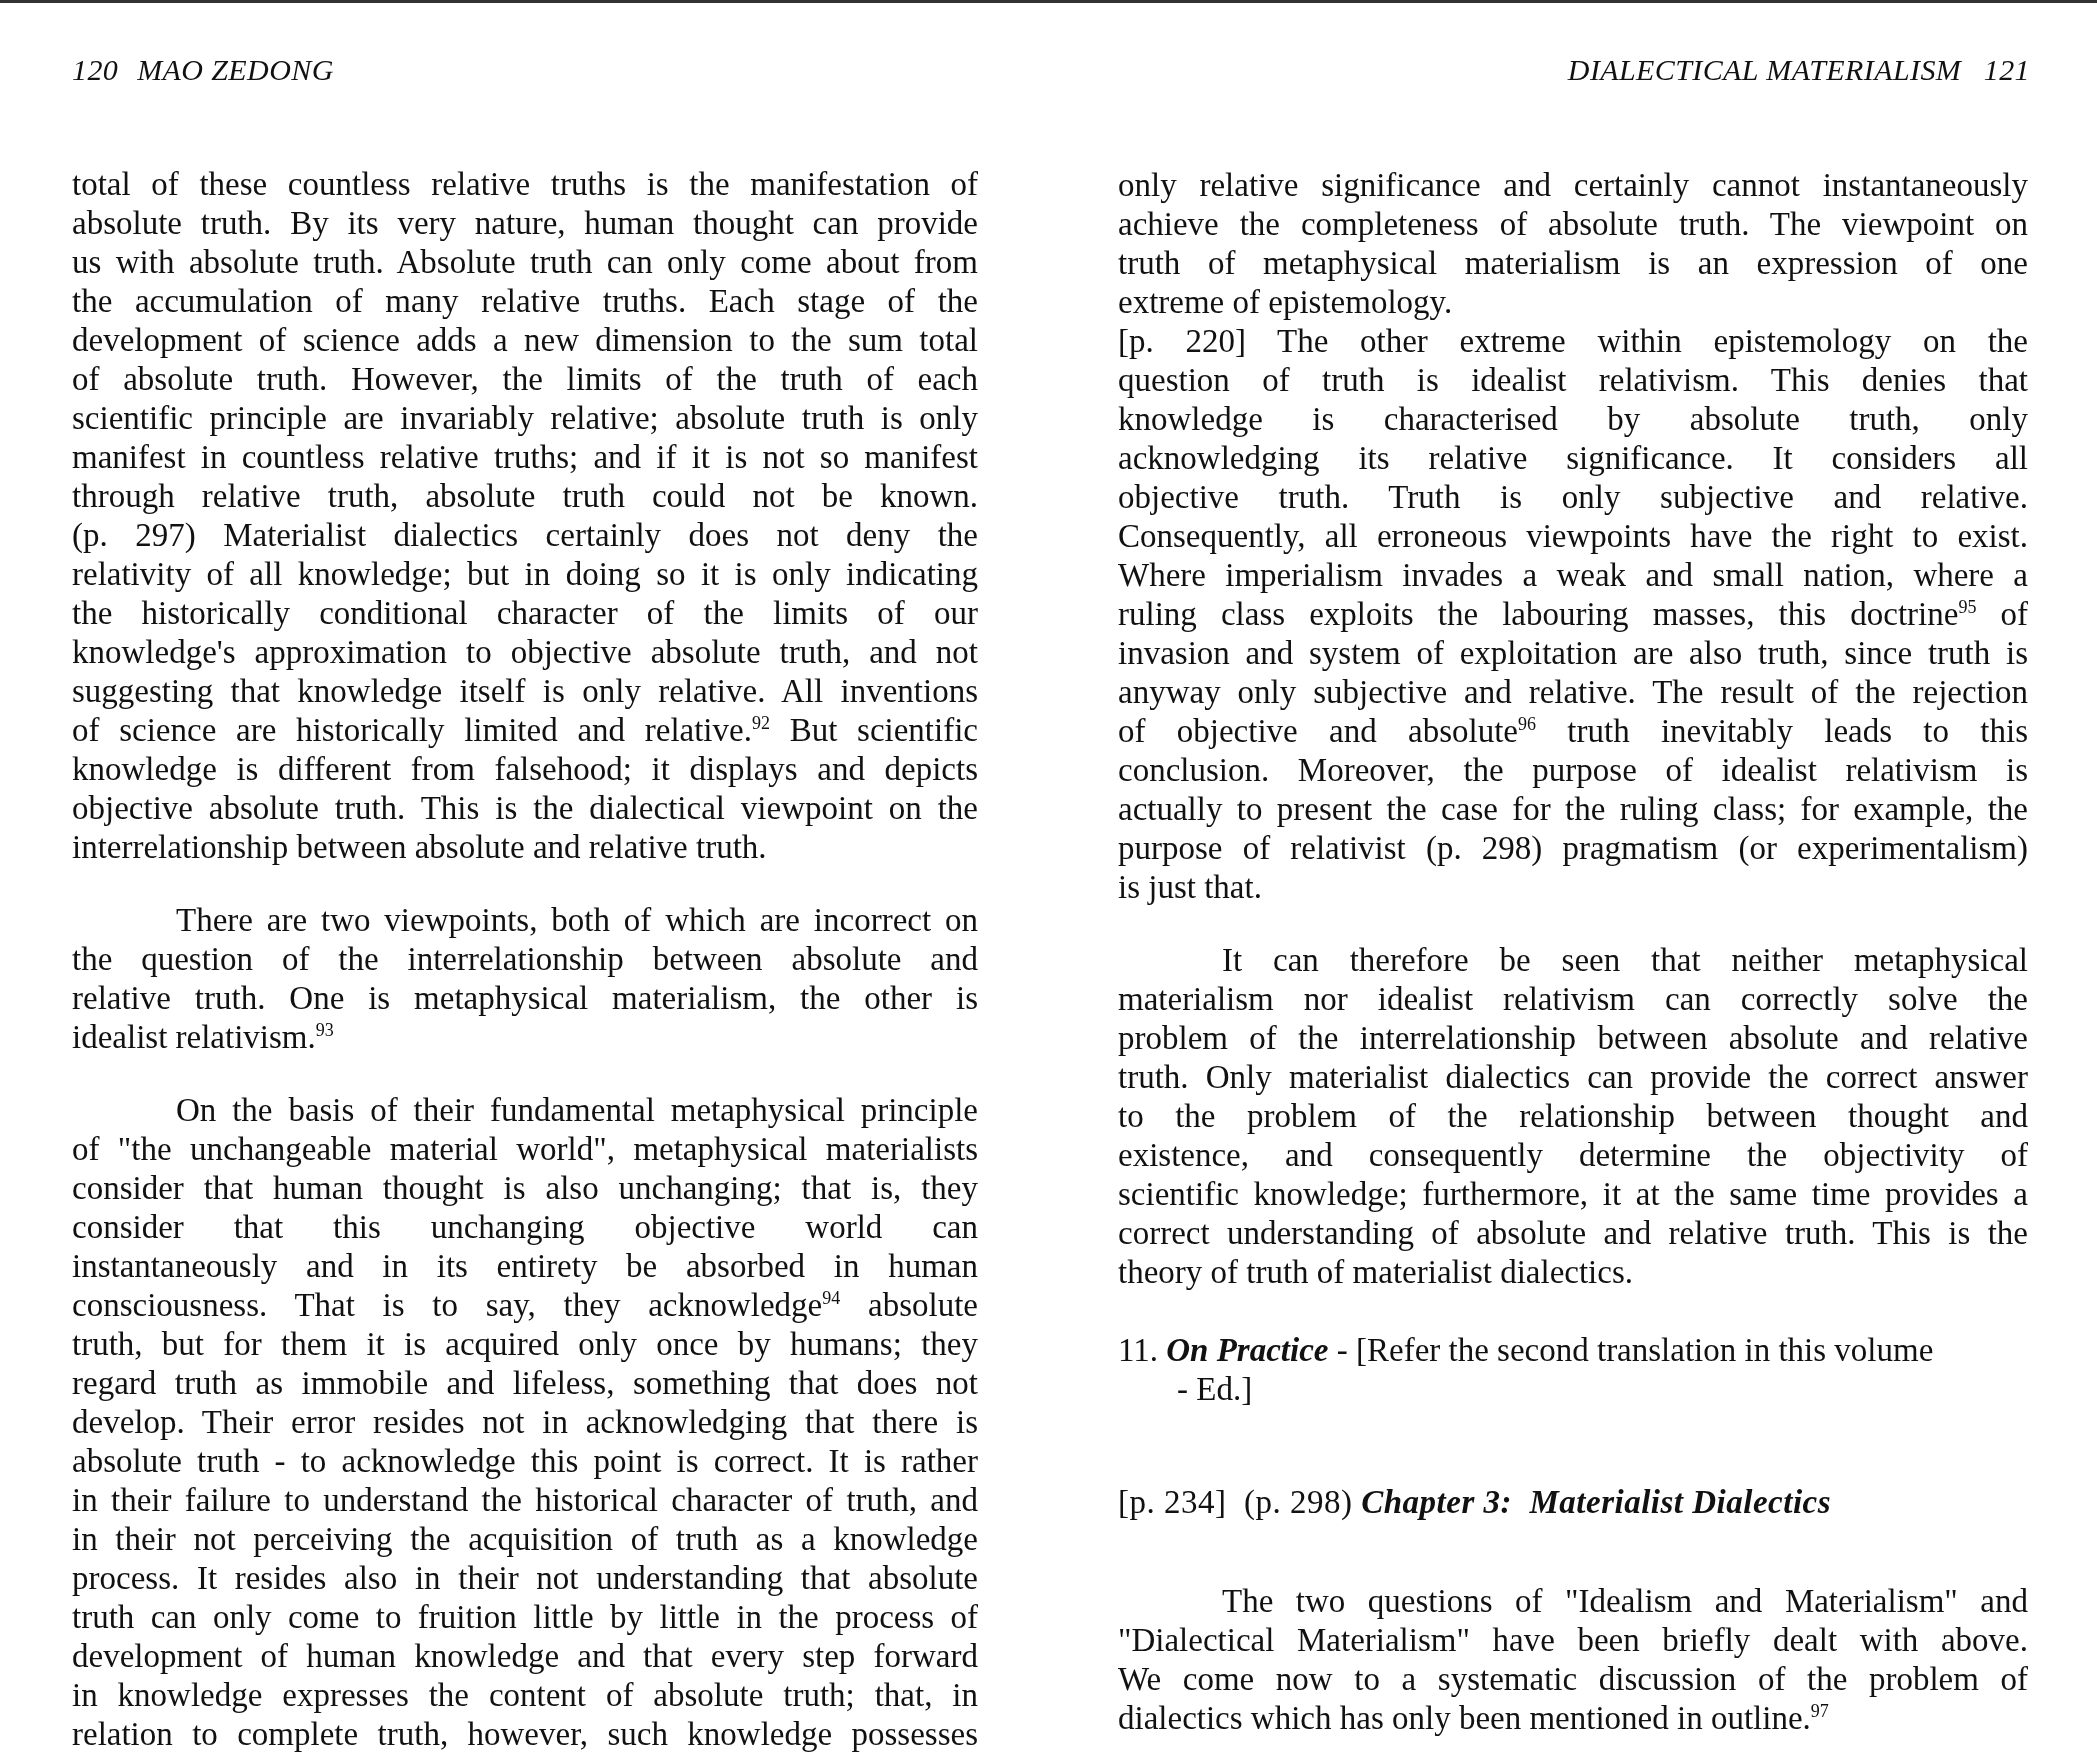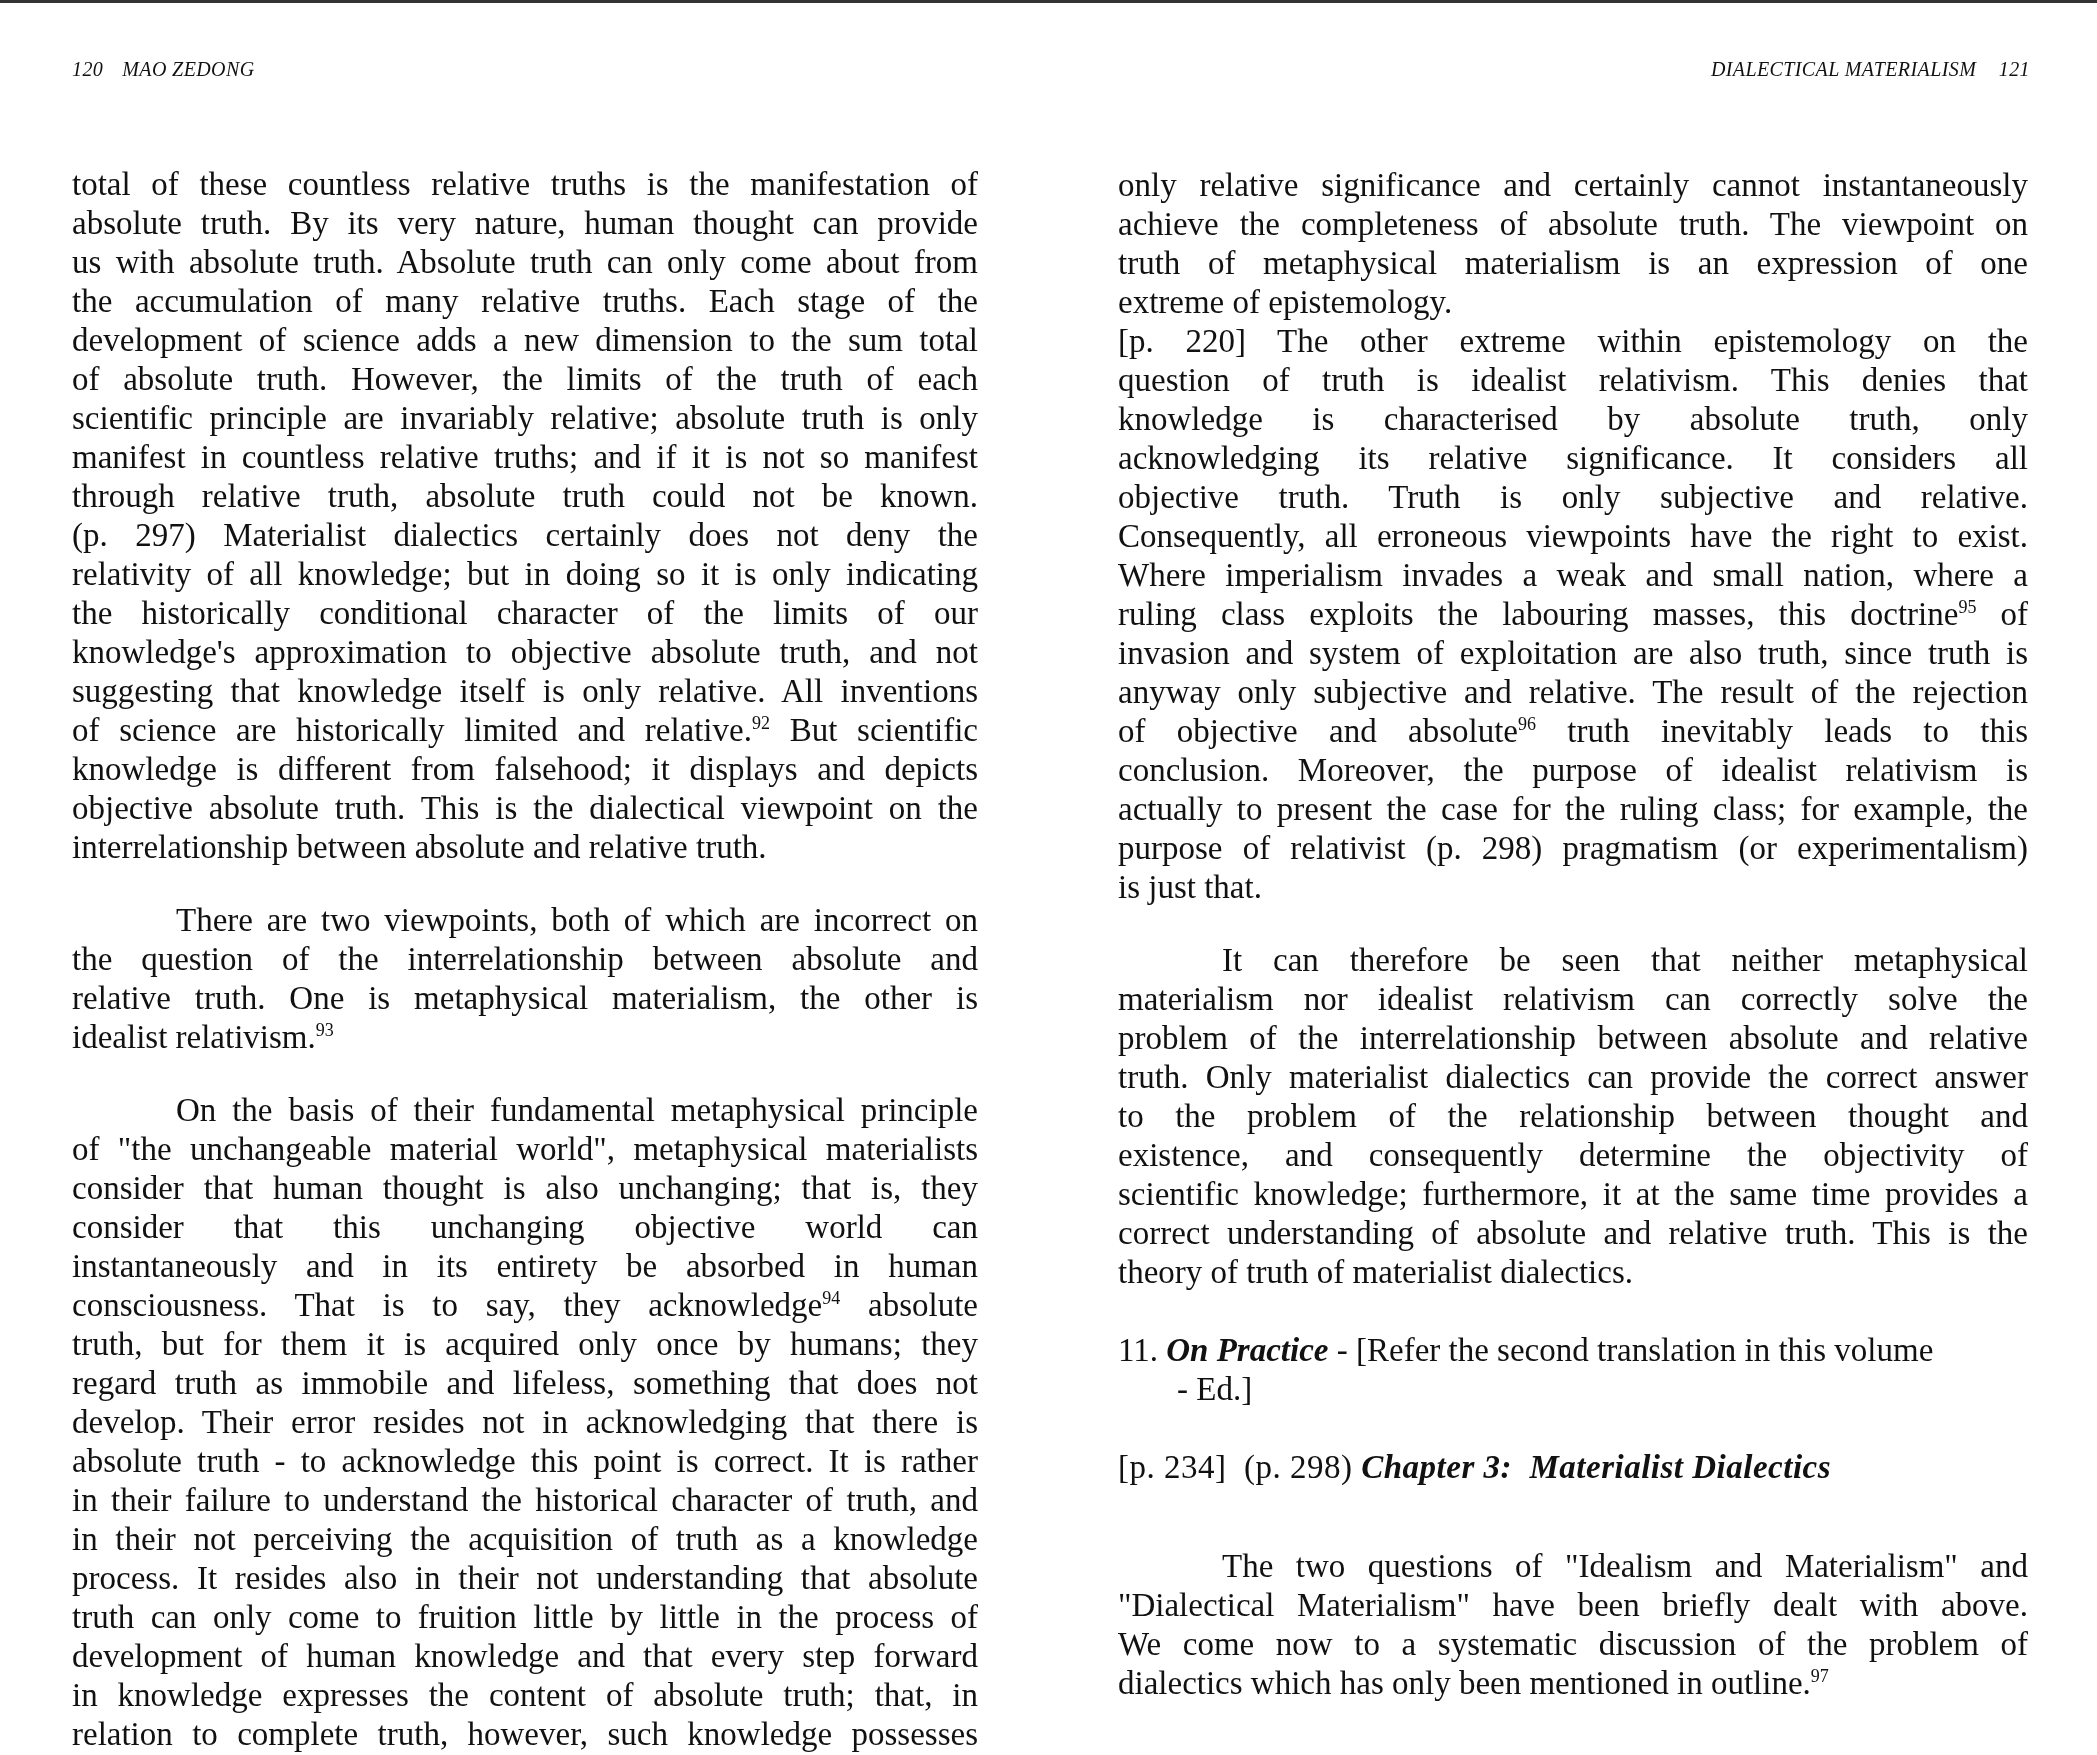--- a/index.html
+++ b/index.html
@@ -2,42 +2,42 @@
 <html style="font-size:14px"><head>
 <meta charset="utf-8">
 <style>
   html, body { margin: 0; padding: 0; background: #ffffff; }
   body {
     width: 2098px; height: 1755px; position: relative; overflow: hidden;
     font-family: "Liberation Serif", "DejaVu Serif", serif; color: #111111;
   }
   .topbar { position: absolute; left: 0; top: 0; width: 2098px; height: 2.6px; background: #333333; }
   .header {
-    position: absolute; top: 52px; font-style: italic; font-size: 20px;
+    position: absolute; top: 52px; font-style: italic; font-size: 30px;
     letter-spacing: 0.4px; white-space: nowrap; line-height: 35px;
   }
   .header.left { left: 72px; }
   .header.right { right: 68px; }
   .col {
     position: absolute; top: 165px; font-size: 33px; line-height: 39px;
   }
   .col.left { left: 72px; width: 906px; }
   .col.right { left: 1118px; width: 910px; top: 166px; }
   .line {
     display: block; white-space: nowrap; text-align: justify; text-align-last: justify;
     height: 39px; overflow: visible;
   }
   .line.last { text-align-last: left; }
   .line.indent { padding-left: 104px; margin-top: 34px; }
   sup { font-size: 18px; line-height: 0; vertical-align: 12px; }
   .gap { display: block; height: 39px; }
   .item-line { display: block; white-space: nowrap; height: 39px; }
   .item-cont { padding-left: 59px; }
   .it-bold { font-style: italic; font-weight: bold; }
-  .chapter { white-space: nowrap; letter-spacing: 0.5px; }
+  .chapter { white-space: nowrap; letter-spacing: 0.5px; margin-top: 35px; }
 </style>
 </head>
 <body>
 
 <div class="topbar"></div>
 
 <div class="header left">
   <span>120</span><span style="display:inline-block;width:19px"></span><span>MAO ZEDONG</span>
 </div>
 

